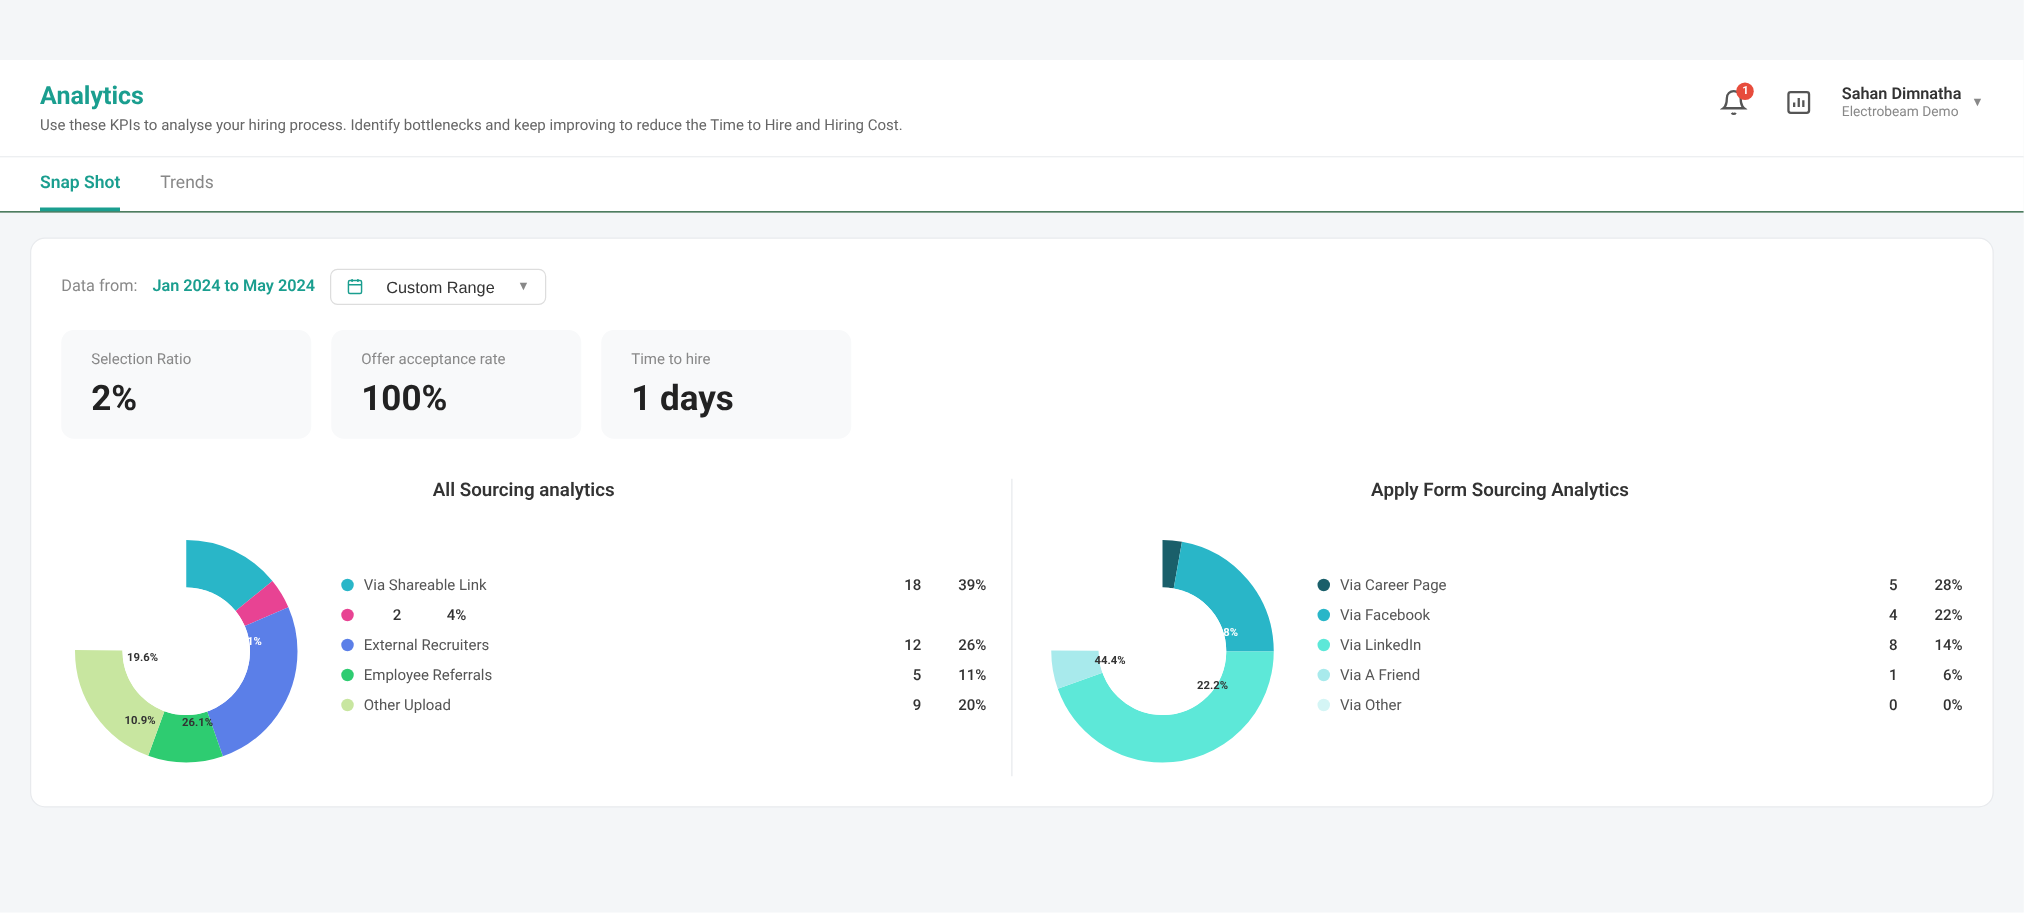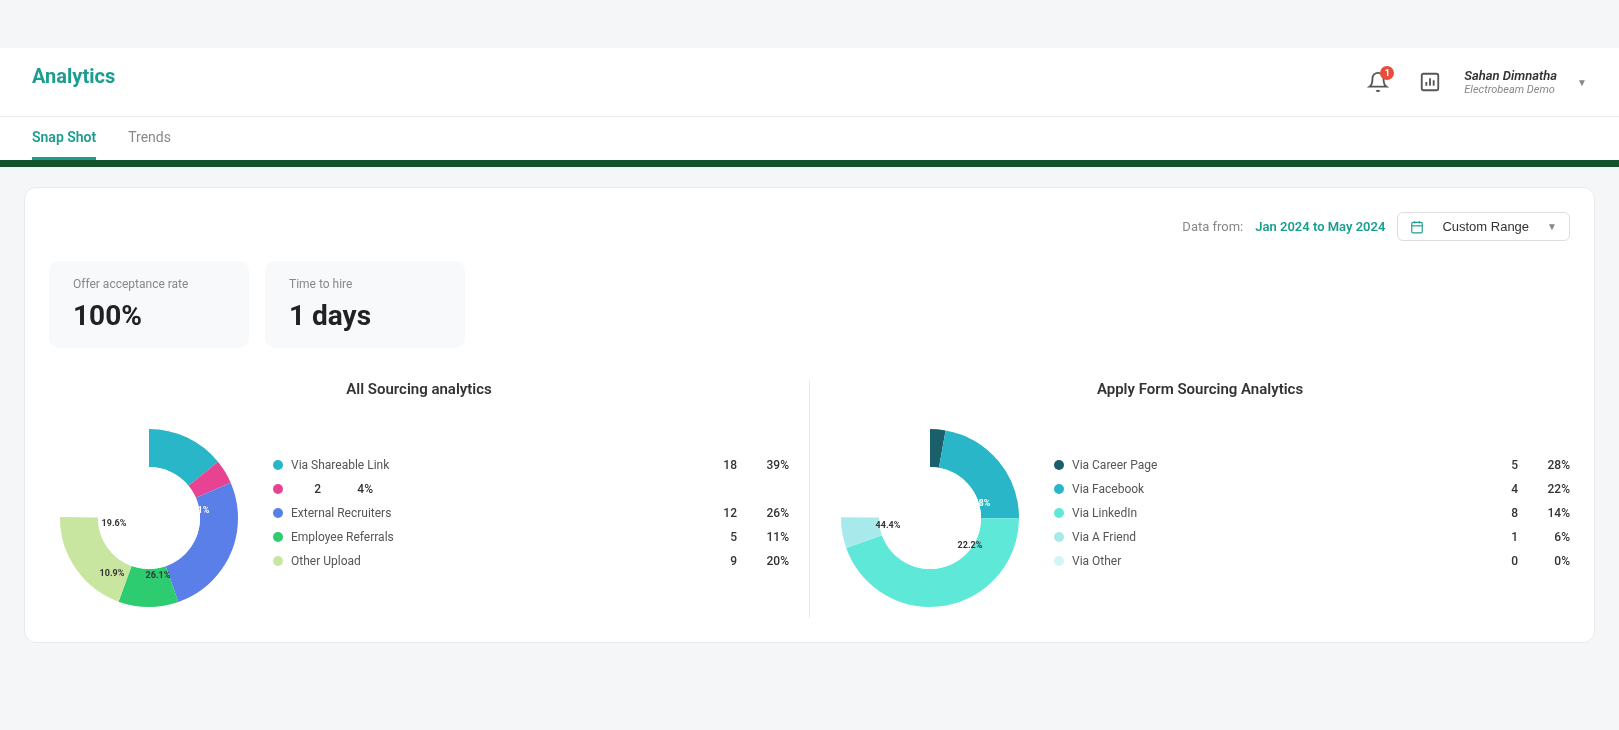--- a/index.html
+++ b/index.html
@@ -65,35 +65,34 @@
       width: 36px;
       height: 36px;
       display: flex;
       align-items: center;
       justify-content: center;
       cursor: pointer;
     }
     .user-info {
       display: flex;
       align-items: center;
-      gap: 20px;
+      gap: 8px;
       cursor: pointer;
-      font-style: italic;
     }
     .user-info .name { font-size: 13px; font-weight: 600; color: #333; }
     .user-info .company { font-size: 11px; color: #888; }
     .chevron-icon { font-size: 10px; color: #888; }
 
     
     .tabs {
       background: #fff;
       padding: 0 32px;
       display: flex;
       gap: 32px;
-      border-bottom: 7px solid #14532d;
+      border-bottom: 1px solid #14532d;
     }
     .tab {
       padding: 12px 0;
       font-size: 14px;
       color: #888;
       cursor: pointer;
       border-bottom: 3px solid transparent;
     }
     .tab.active {
       color: #1a9e8f;
@@ -111,21 +110,21 @@
       background: #fff;
       border-radius: 12px;
       padding: 24px;
       border: 1px solid #e8eaed;
     }
 
     
     .data-from-row {
       display: flex;
       align-items: center;
-      justify-content: flex-end;
+      justify-content: flex-start;
       gap: 12px;
       margin-bottom: 20px;
     }
     .data-from-label { font-size: 13px; color: #888; }
     .data-from-range { font-size: 13px; color: #1a9e8f; font-weight: 600; }
     .custom-range-btn {
       display: flex;
       align-items: center;
       gap: 18px;
       border: 1px solid #ddd;
@@ -220,20 +219,21 @@
       background: #e8eaed;
       align-self: stretch;
     }
   </style>
 </head>
 <body>
 
 <div class="header">
   <div class="header-left">
     <h1>Analytics</h1>
+    <p>Use these KPIs to analyse your hiring process. Identify bottlenecks and keep improving to reduce the Time to Hire and Hiring Cost.</p>
   </div>
   <div class="header-right">
     <div class="notif-icon">
       <svg width="22" height="22" viewBox="0 0 24 24" fill="none" stroke="#555" stroke-width="2">
         <path d="M18 8A6 6 0 0 0 6 8c0 7-3 9-3 9h18s-3-2-3-9"></path>
         <path d="M13.73 21a2 2 0 0 1-3.46 0"></path>
       </svg>
       <div class="notif-badge">1</div>
     </div>
     <div class="report-icon">
@@ -270,20 +270,24 @@
           <line x1="8" y1="2" x2="8" y2="6"></line>
           <line x1="3" y1="10" x2="21" y2="10"></line>
         </svg>
         <span>Custom Range</span>
         <span style="font-size:10px;color:#888;">▼</span>
       </button>
     </div>
 
     <div class="kpi-row">
       <div class="kpi-card">
+        <div class="kpi-label">Selection Ratio</div>
+        <div class="kpi-value">2%</div>
+      </div>
+      <div class="kpi-card">
         <div class="kpi-label">Offer acceptance rate</div>
         <div class="kpi-value">100%</div>
       </div>
       <div class="kpi-card">
         <div class="kpi-label">Time to hire</div>
         <div class="kpi-value">1 days</div>
       </div>
     </div>
 
     <div class="charts-row">

